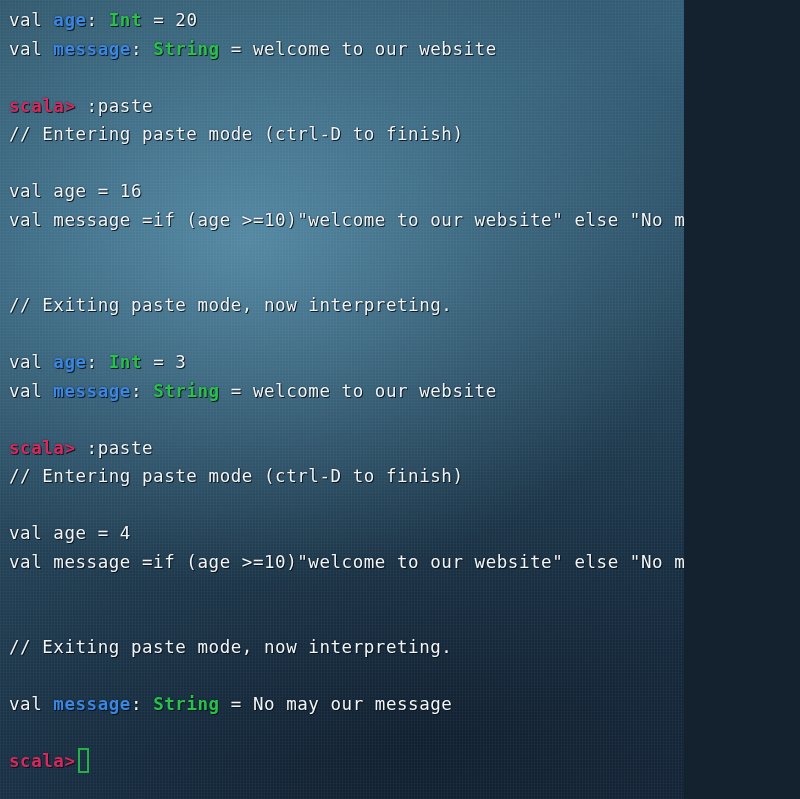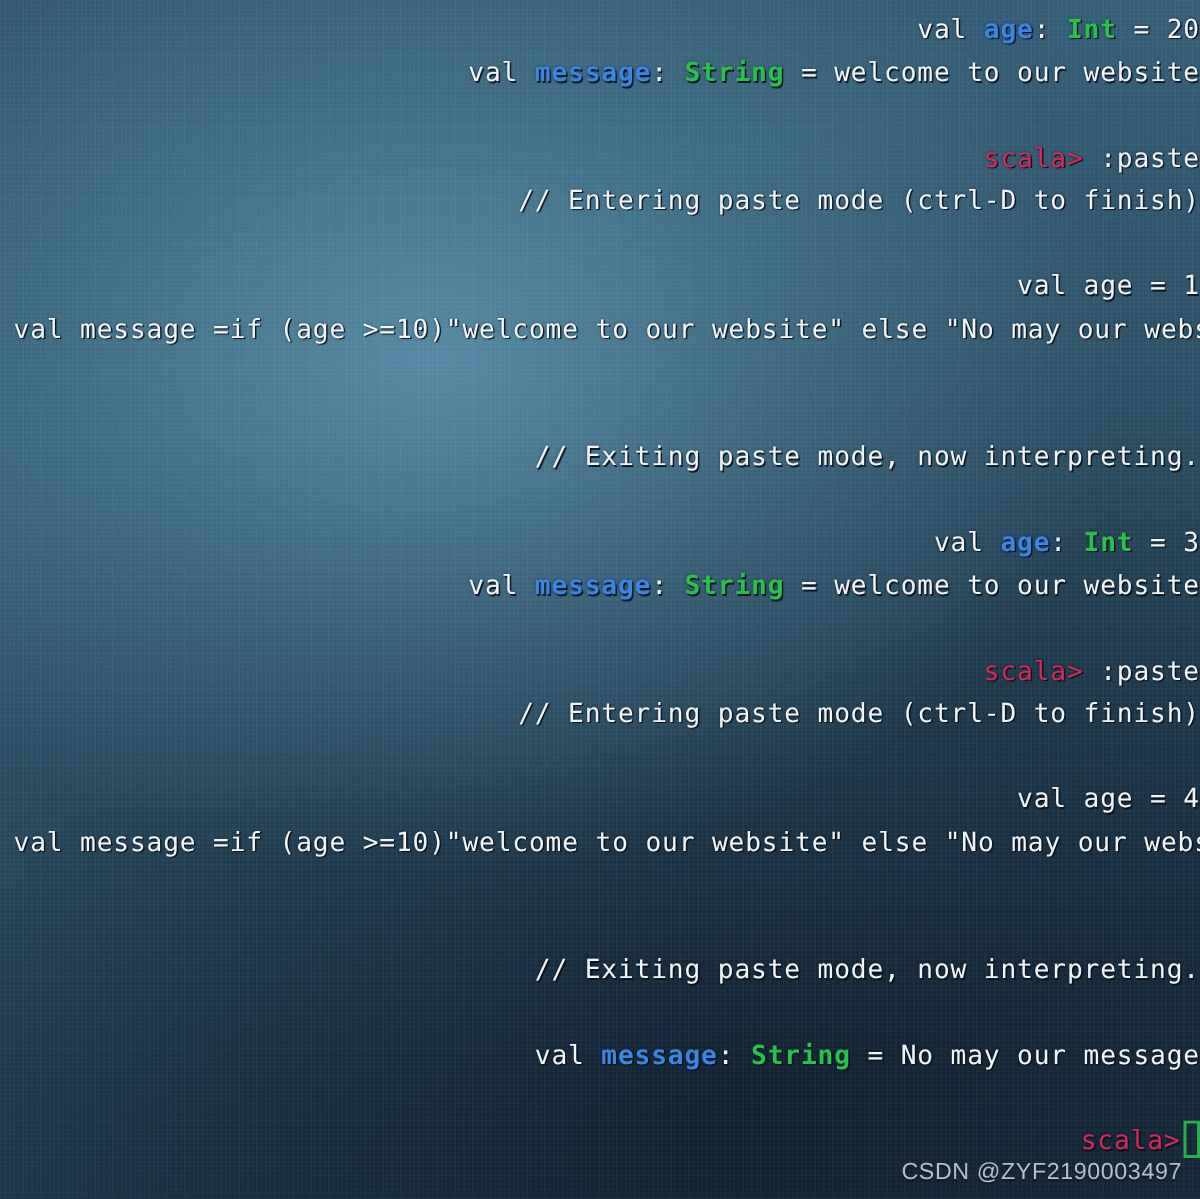--- a/index.html
+++ b/index.html
@@ -3,30 +3,29 @@
 <meta charset="utf-8">
 <style>
   html, body {
     margin: 0;
     padding: 0;
     background: #14222f;
   }
 
   #screen {
     position: relative;
-    width: 800px;
+    width: 684px;
     height: 799px;
     overflow: hidden;
     background-color: #2b4d61;
     background-image:
       radial-gradient(ellipse 700px 520px at 36% 30%, rgba(86,139,165,0.95) 0%, rgba(70,119,144,0.55) 38%, rgba(45,85,107,0.18) 66%, rgba(30,60,80,0) 100%),
       radial-gradient(ellipse 900px 760px at 62% 92%, rgba(16,30,46,0.92) 0%, rgba(20,38,56,0.62) 40%, rgba(26,50,68,0.15) 72%, rgba(30,60,80,0) 100%),
       linear-gradient(160deg, #2f5467 0%, #35607a 26%, #2d5268 52%, #1d3a50 78%, #16273a 100%);
     font-family: "DejaVu Sans Mono", "Liberation Mono", monospace;
-    text-align: right;
   }
 
   
   #screen::before {
     content: "";
     position: absolute;
     inset: 0;
     pointer-events: none;
     opacity: 0.055;
     background-image:
@@ -57,21 +56,21 @@
     overflow: hidden;
   }
 
   .line.blank {
     color: transparent;
   }
 
   .tok-plain   { color: #f2f5f7; }
   .tok-ident   { color: #3a86e0; font-weight: bold; }
   .tok-type    { color: #29c14a; font-weight: bold; }
-  .tok-prompt  { color: #d8285c; font-weight: normal; }
+  .tok-prompt  { color: #d8285c; font-weight: bold; }
   .tok-comment { color: #f2f5f7; }
 
   .cursor {
     display: inline-block;
     width: 11px;
     height: 25px;
     vertical-align: -6px;
     margin-left: 2px;
     border: 2px solid #27b04a;
     box-sizing: border-box;
@@ -97,21 +96,21 @@
 <div id="screen">
 
   <div id="term">
     <div id="term-lines">
         <div class="line"><span class="tok-plain">val </span><span class="tok-ident">age</span><span class="tok-plain">: </span><span class="tok-type">Int</span><span class="tok-plain"> = 20</span></div>
         <div class="line"><span class="tok-plain">val </span><span class="tok-ident">message</span><span class="tok-plain">: </span><span class="tok-type">String</span><span class="tok-plain"> = welcome to our website</span></div>
         <div class="line blank"><span class="tok-plain"> </span></div>
         <div class="line"><span class="tok-prompt">scala&gt;</span><span class="tok-plain"> :paste</span></div>
         <div class="line"><span class="tok-comment">// Entering paste mode (ctrl-D to finish)</span></div>
         <div class="line blank"><span class="tok-plain"> </span></div>
-        <div class="line"><span class="tok-plain">val age = 1</span></div>
+        <div class="line"><span class="tok-plain">val age = 16</span></div>
         <div class="line"><span class="tok-plain">val message =if (age &gt;=10)"welcome to our website" else "No may our website"</span></div>
         <div class="line blank"><span class="tok-plain"> </span></div>
         <div class="line blank"><span class="tok-plain"> </span></div>
         <div class="line"><span class="tok-comment">// Exiting paste mode, now interpreting.</span></div>
         <div class="line blank"><span class="tok-plain"> </span></div>
         <div class="line"><span class="tok-plain">val </span><span class="tok-ident">age</span><span class="tok-plain">: </span><span class="tok-type">Int</span><span class="tok-plain"> = 3</span></div>
         <div class="line"><span class="tok-plain">val </span><span class="tok-ident">message</span><span class="tok-plain">: </span><span class="tok-type">String</span><span class="tok-plain"> = welcome to our website</span></div>
         <div class="line blank"><span class="tok-plain"> </span></div>
         <div class="line"><span class="tok-prompt">scala&gt;</span><span class="tok-plain"> :paste</span></div>
         <div class="line"><span class="tok-comment">// Entering paste mode (ctrl-D to finish)</span></div>
@@ -121,15 +120,14 @@
         <div class="line blank"><span class="tok-plain"> </span></div>
         <div class="line blank"><span class="tok-plain"> </span></div>
         <div class="line"><span class="tok-comment">// Exiting paste mode, now interpreting.</span></div>
         <div class="line blank"><span class="tok-plain"> </span></div>
         <div class="line"><span class="tok-plain">val </span><span class="tok-ident">message</span><span class="tok-plain">: </span><span class="tok-type">String</span><span class="tok-plain"> = No may our message</span></div>
         <div class="line blank"><span class="tok-plain"> </span></div>
         <div class="line"><span class="tok-prompt">scala&gt;</span><span class="cursor"></span></div>
       </div>
   </div>
 
-  <div id="watermark">CSDN @ZYF2190003497</div>
 
 </div>
 
 </body></html>

